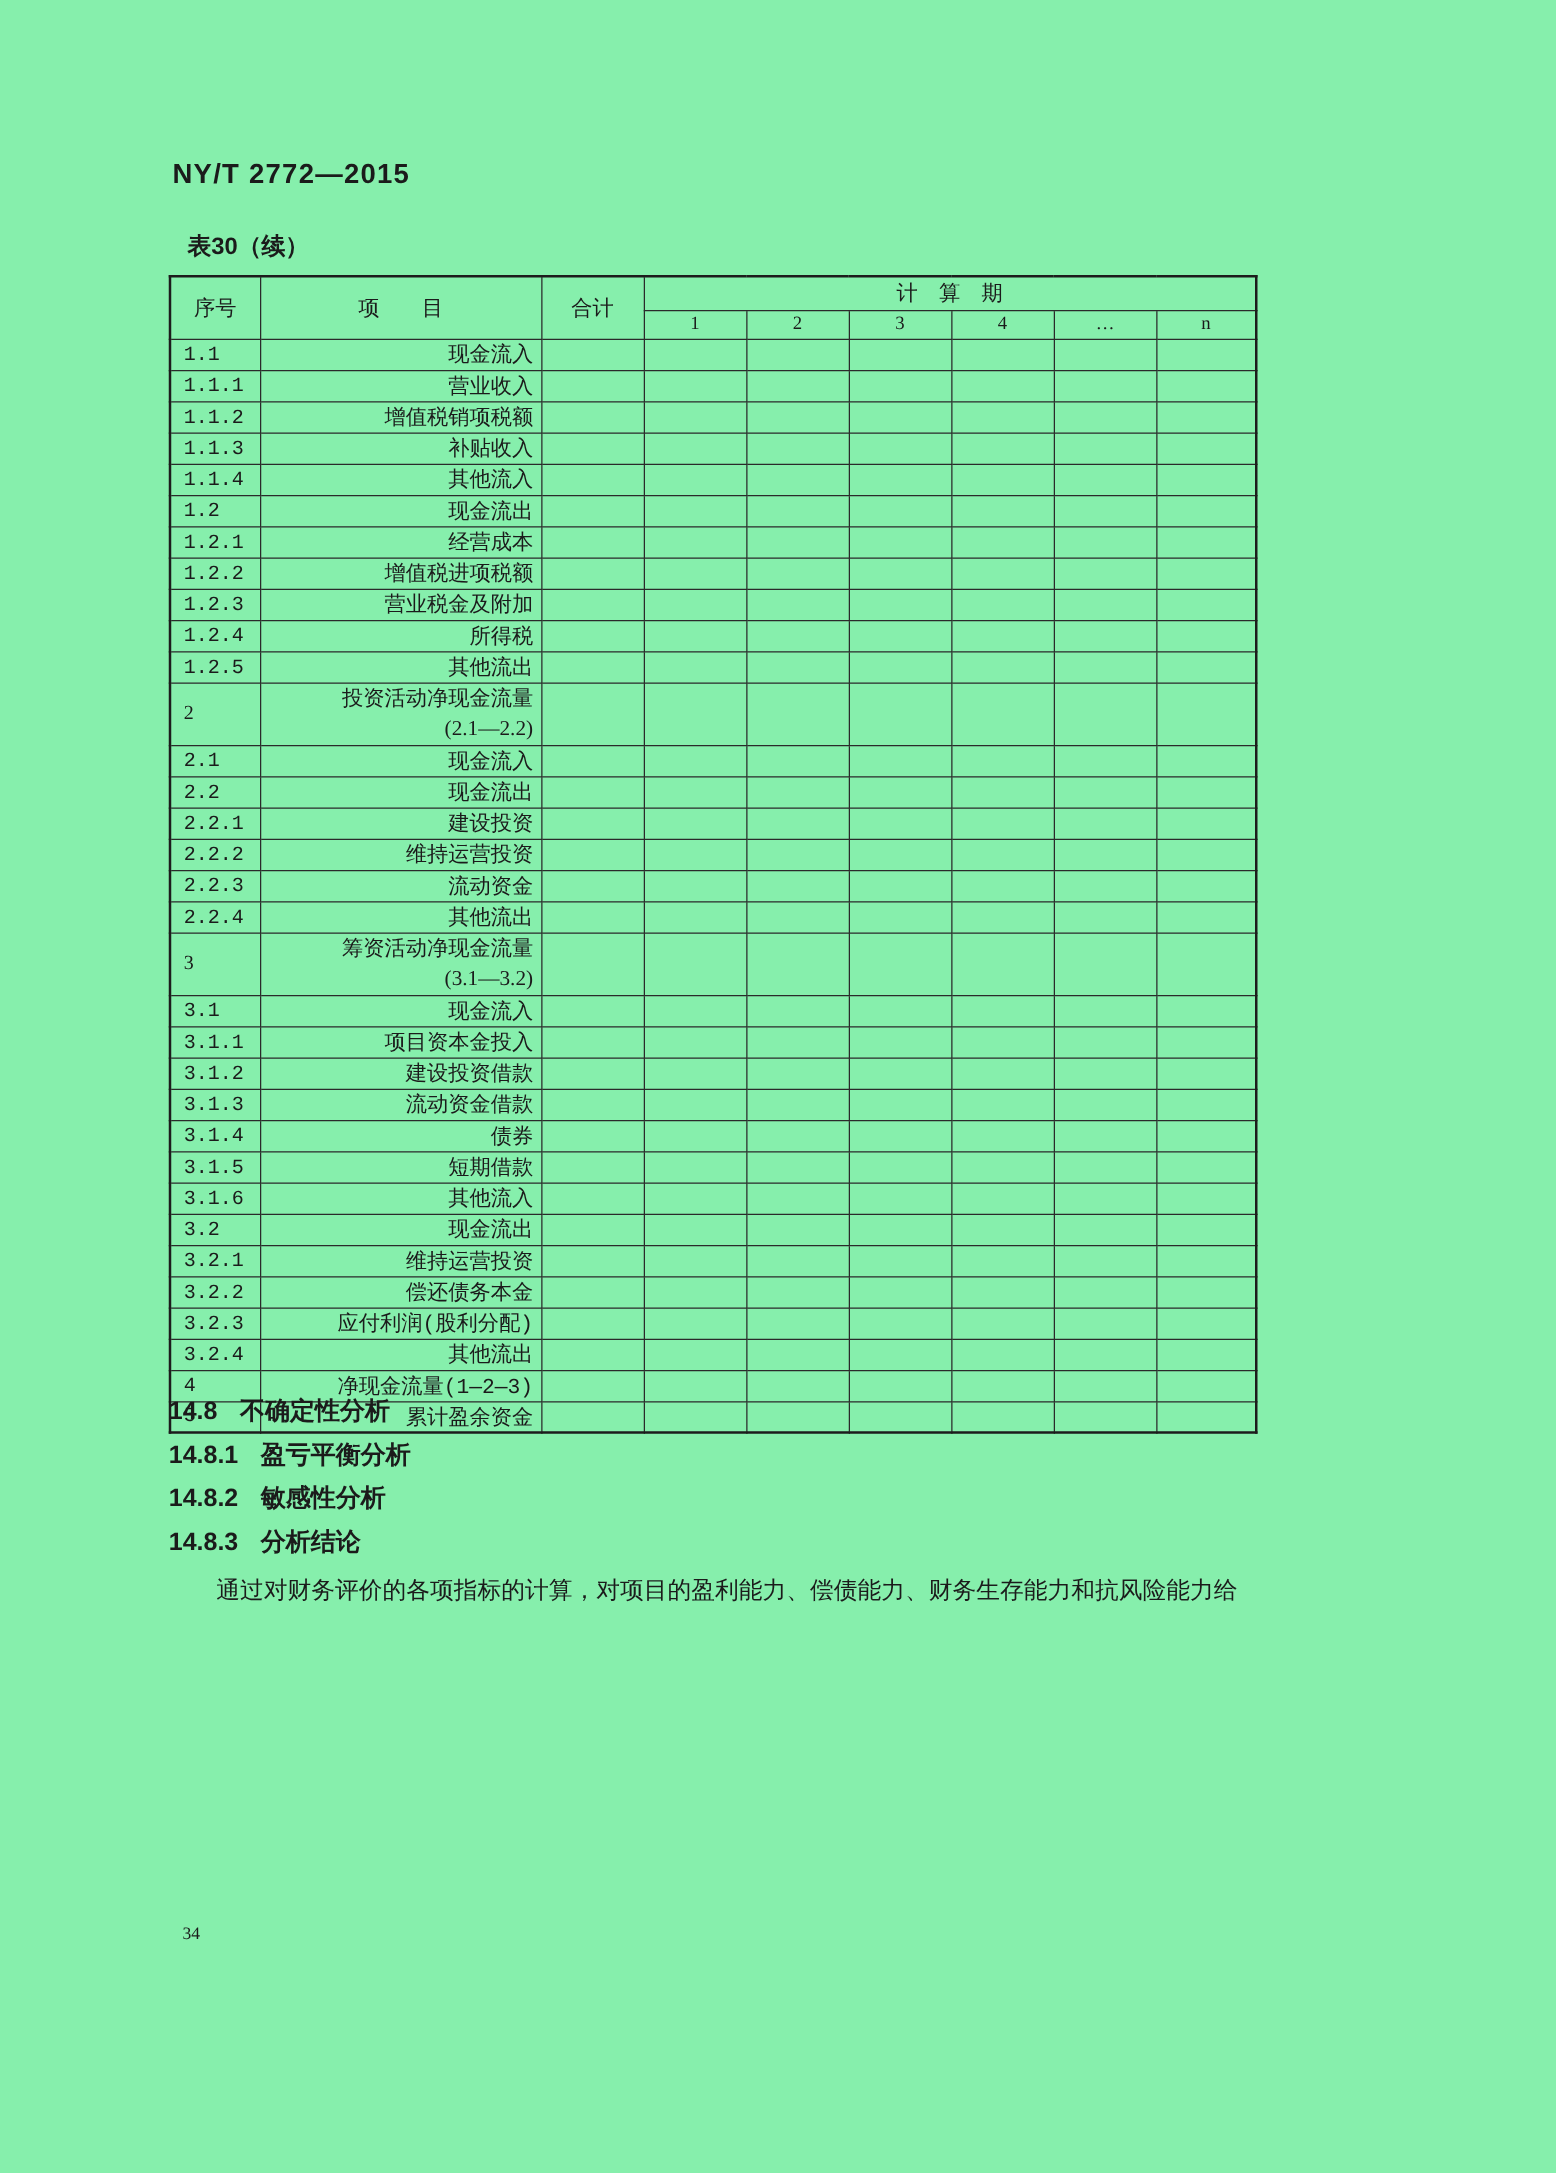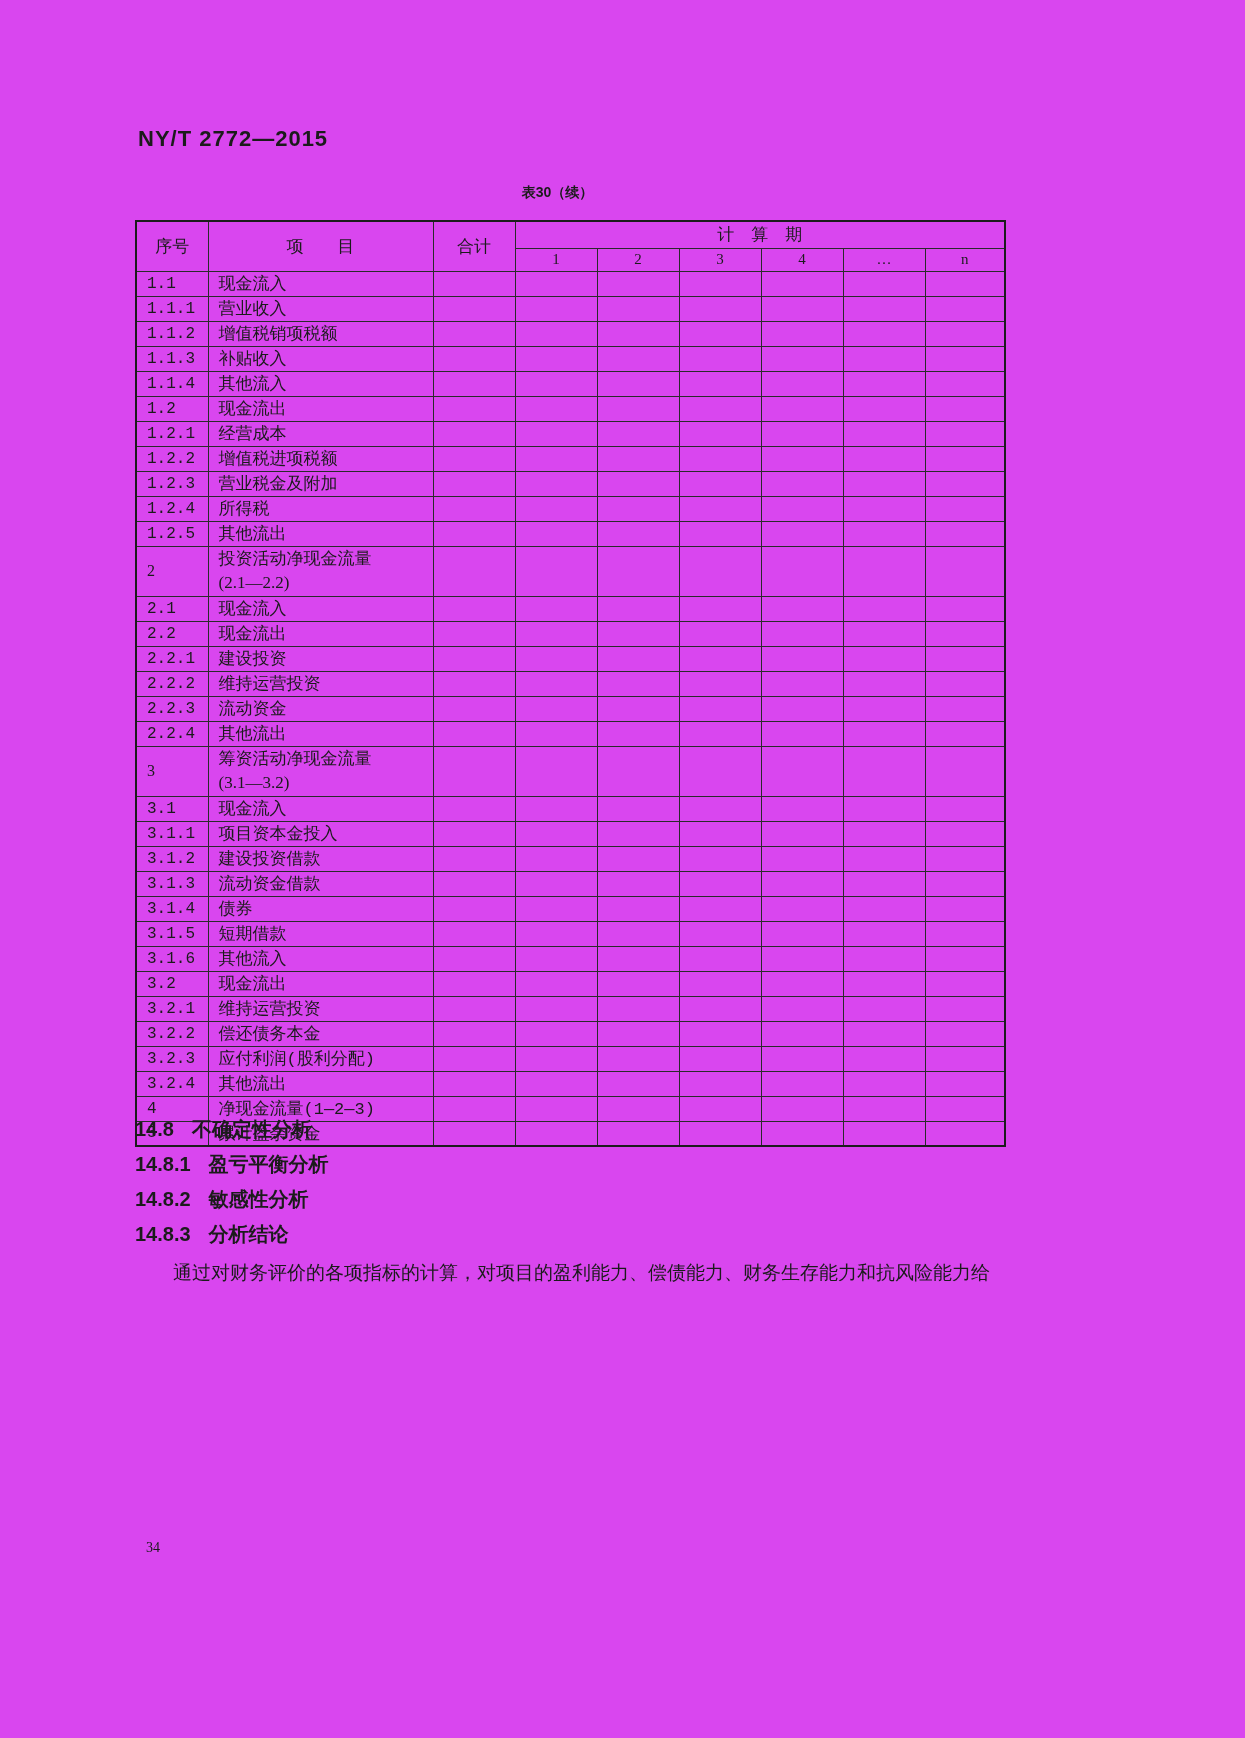--- a/index.html
+++ b/index.html
@@ -2,32 +2,32 @@
 <html><head>
 <meta charset="utf-8">
 <style>
   * { margin:0; padding:0; box-sizing:border-box; }
   html,body { background:#ffffff; }
   body {
     width:1245px; height:1738px; position:relative;
     font-family:"Liberation Serif", serif;
     color:#1b1b1b;
   }
-  .page { position:absolute; inset:0; background:#d946ef; }
+  .page { position:absolute; inset:0; background:#86efac; }
 
   .doc-header {
     position:absolute; left:138px; top:126px;
     font-family:"Liberation Sans", sans-serif;
     font-weight:bold; font-size:22px; letter-spacing:1px;
   }
 
   .table-title {
-    position:absolute; left:123px; top:184px; width:869px;
-    text-align:center; font-family:"Liberation Sans", sans-serif;
-    font-weight:bold; font-size:14px;
+    position:absolute; left:150px; top:184px; width:869px;
+    font-family:"Liberation Sans", sans-serif;
+    font-weight:bold; font-size:19px;
   }
 
   table.cft {
     position:absolute; left:135px; top:220px;
     border-collapse:collapse; table-layout:fixed;
     border:2px solid #1c1c1c;
   }
   .cft th, .cft td {
     border:1px solid #2a2a2a;
     font-size:17px; padding:0 6px;
@@ -35,21 +35,21 @@
   }
   .cft thead th {
     text-align:center; font-weight:normal;
     font-size:17px;
   }
   .cft thead tr.hrow1 th { height:27px; }
   .cft thead tr.hrow2 th { height:23px; font-size:15px; }
   .cft tbody tr.single { height:25px;font-family:Liberation Mono, monospace; }
   .cft tbody tr.double { height:50px; }
   .cft td.c-no { padding-left:10px; text-align:left; font-size:16px; }
-  .cft td.c-item { padding-left:10px; text-align:left; }
+  .cft td.c-item { padding-left:10px; text-align:right; }
   .cft td.c-item div { line-height:24px; }
 
   .sections {
     position:absolute; left:135px; top:1107px; width:985px;
   }
   .sec-heading {
     font-family:"Liberation Sans", sans-serif;
     font-weight:bold; font-size:20px; line-height:26px;
     margin:9px 0 7px 0;
   }

